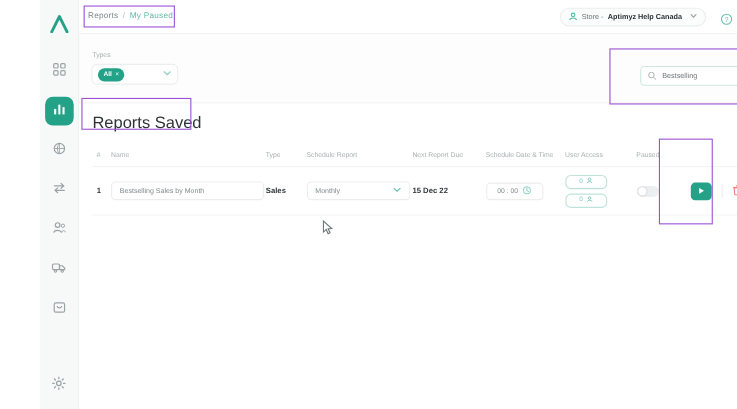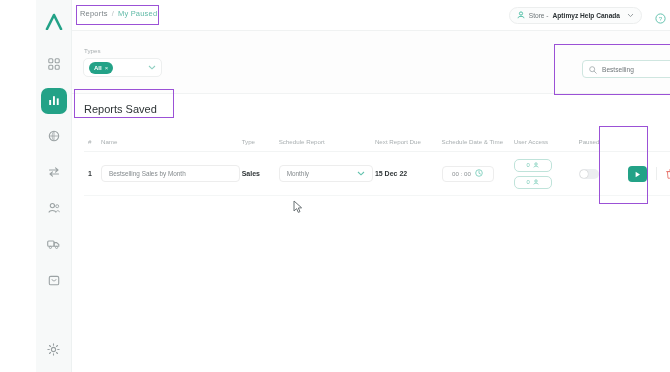--- a/index.html
+++ b/index.html
@@ -76,21 +76,21 @@
     display: flex; align-items: center; padding: 0 6px; gap: 5px;
   }
   .search-box .txt { font-size: 6.6px; color: #6f7679; }
   .search-clear { margin-left: auto; width: 6px; height: 6px; background: #23a287; border-radius: 1px; }
 
   
   #panel {
     position: absolute; left: 36px; top: 93px; right: 0; bottom: 0;
     background: #ffffff; border-top: 1px solid #f1f3f3;
   }
-  .panel-title { position: absolute; left: 12px; top: 9px; font-size: 11px; color: #2d3335; }
+  .panel-title { position: absolute; left: 12px; top: 9px; font-size: 15px; color: #2d3335; }
 
   
   #table { position: absolute; left: 12px; top: 38px; right: 14px; }
   .thead {
     display: flex; align-items: center; height: 20px;
     border-bottom: 1px solid #f2f4f4;
     font-size: 6.2px; color: #a9afb1;
   }
   .trow {
     display: flex; align-items: center; height: 44px;

